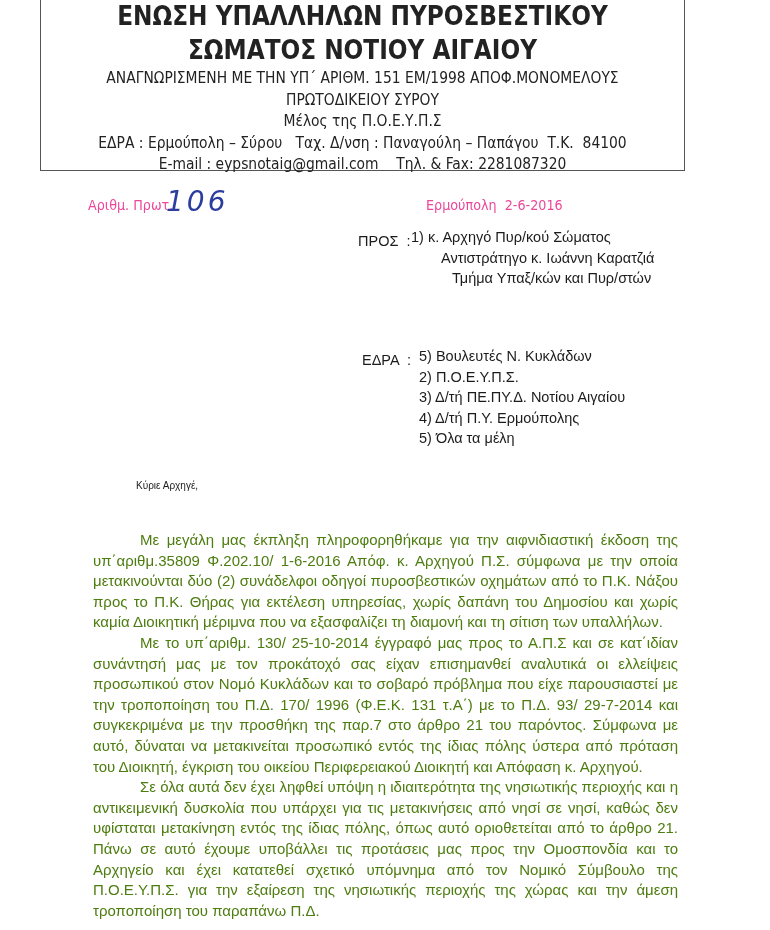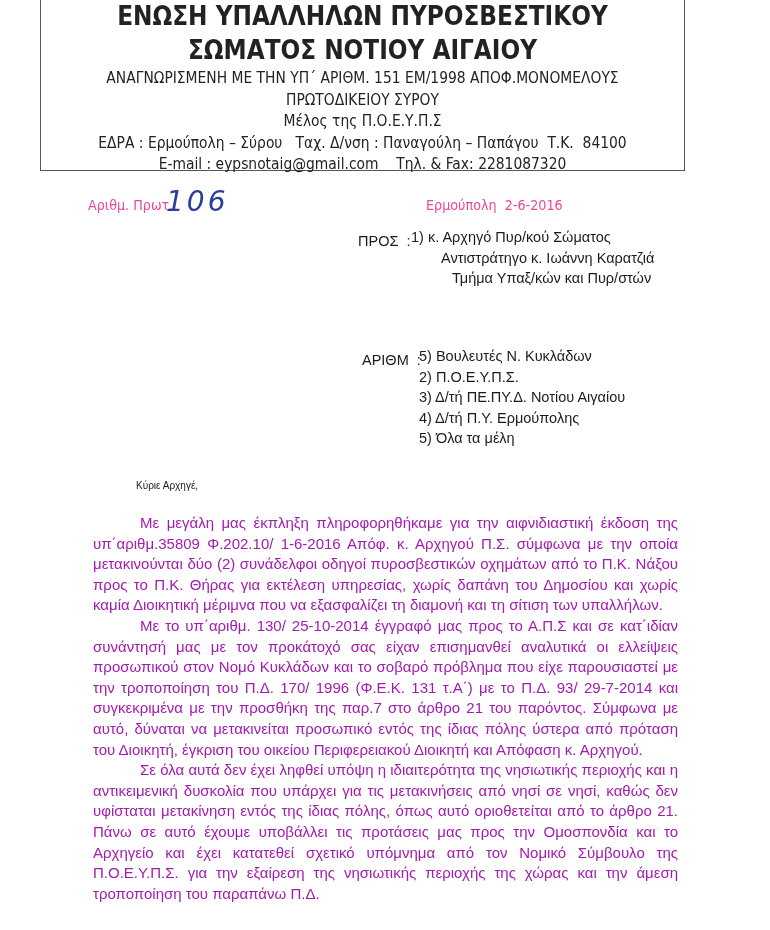--- a/index.html
+++ b/index.html
@@ -36,22 +36,22 @@
     font-family: "DejaVu Sans", sans-serif; font-size: 28px; color: #2b3d9e;
     letter-spacing: 3px; font-style: italic;
   }
   .ref-date { font-family: "DejaVu Sans", sans-serif; font-size: 14.5px; display: inline-block; transform: scaleX(0.88); transform-origin: left; }
   .recip { position: absolute; font-size: 14.5px; line-height: 20.5px; color: #1c1c1c; white-space: nowrap; }
   .recip-label { position: absolute; left: 0; top: 4px; }
   .recip-list { position: absolute; left: 0; top: 0; }
   .recip-item { position: relative; height: 20.5px; }
   .salutation { position: absolute; left: 136px; top: 480px; font-size: 10px; }
   .body-text {
-    position: absolute; left: 93px; top: 513px; width: 585px;
-    font-size: 15px; line-height: 20.6px; color: #a21caf;
+    position: absolute; left: 93px; top: 530px; width: 585px;
+    font-size: 15px; line-height: 20.6px; color: #4d7c0f;
     text-align: justify;
   }
   .body-text p { margin: 0; text-indent: 47px; }
 </style>
 </head>
 <body>
 
 <div class="header-box">
   <div class="hdr-title hdr-t1">ΕΝΩΣΗ ΥΠΑΛΛΗΛΩΝ ΠΥΡΟΣΒΕΣΤΙΚΟΥ</div>
   <div class="hdr-title hdr-t2">ΣΩΜΑΤΟΣ ΝΟΤΙΟΥ ΑΙΓΑΙΟΥ</div>
@@ -73,21 +73,21 @@
 <div class="recip" style="left:358px; top:227px;">
   <span class="recip-label" style="white-space:pre;">ΠΡΟΣ  :</span>
   <div class="recip-list" style="left:53px;">
     <div class="recip-item">1) κ. Αρχηγό Πυρ/κού Σώματος</div>
     <div class="recip-item" style="left:17px;margin-left:13px;">Αντιστράτηγο κ. Ιωάννη Καρατζιά</div>
     <div class="recip-item" style="left:17px;margin-left:24px;">Τμήμα Υπαξ/κών και Πυρ/στών</div>
   </div>
 </div>
 
 <div class="recip" style="left:362px; top:346px;">
-  <span class="recip-label" style="white-space:pre;">ΑΡΙΘΜ  :</span>
+  <span class="recip-label" style="white-space:pre;">ΕΔΡΑ  :</span>
   <div class="recip-list" style="left:57px;">
     <div class="recip-item">5) Βουλευτές Ν. Κυκλάδων</div>
     <div class="recip-item">2) Π.Ο.Ε.Υ.Π.Σ.</div>
     <div class="recip-item">3) Δ/τή ΠΕ.ΠΥ.Δ. Νοτίου Αιγαίου</div>
     <div class="recip-item">4) Δ/τή Π.Υ. Ερμούπολης</div>
     <div class="recip-item">5) Όλα τα μέλη</div>
   </div>
 </div>
 
 <div class="salutation">Κύριε Αρχηγέ,</div>

